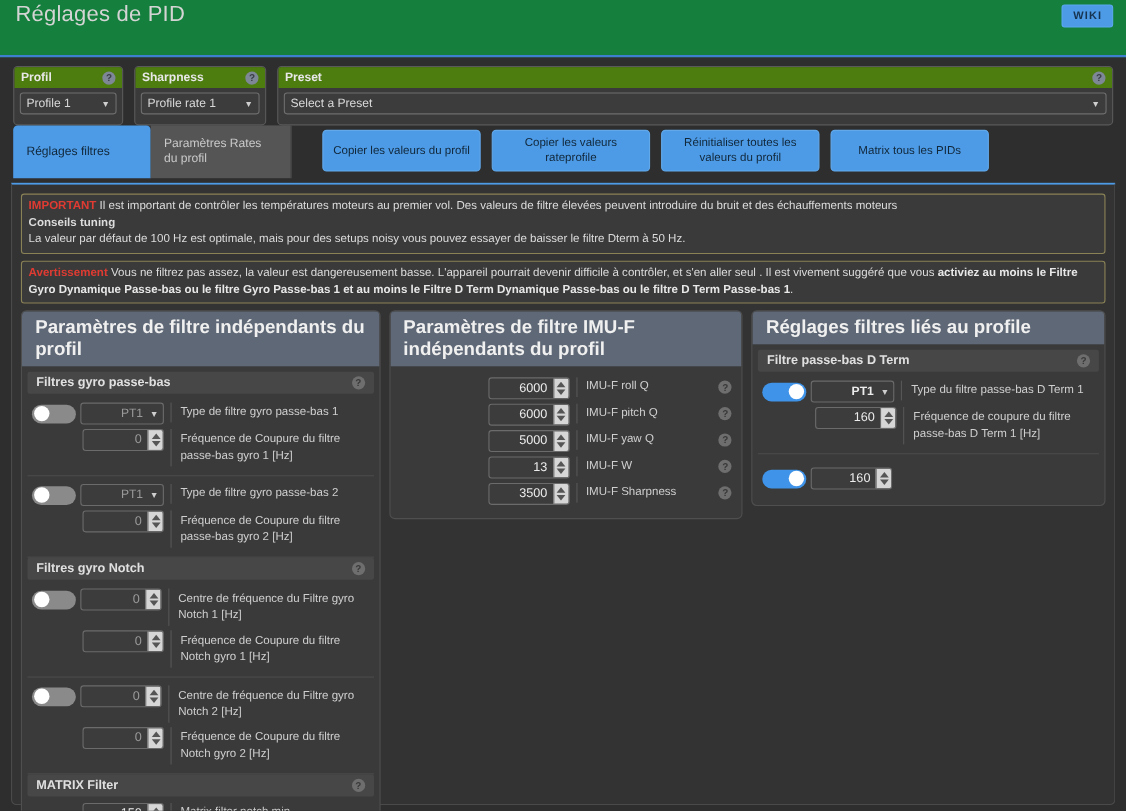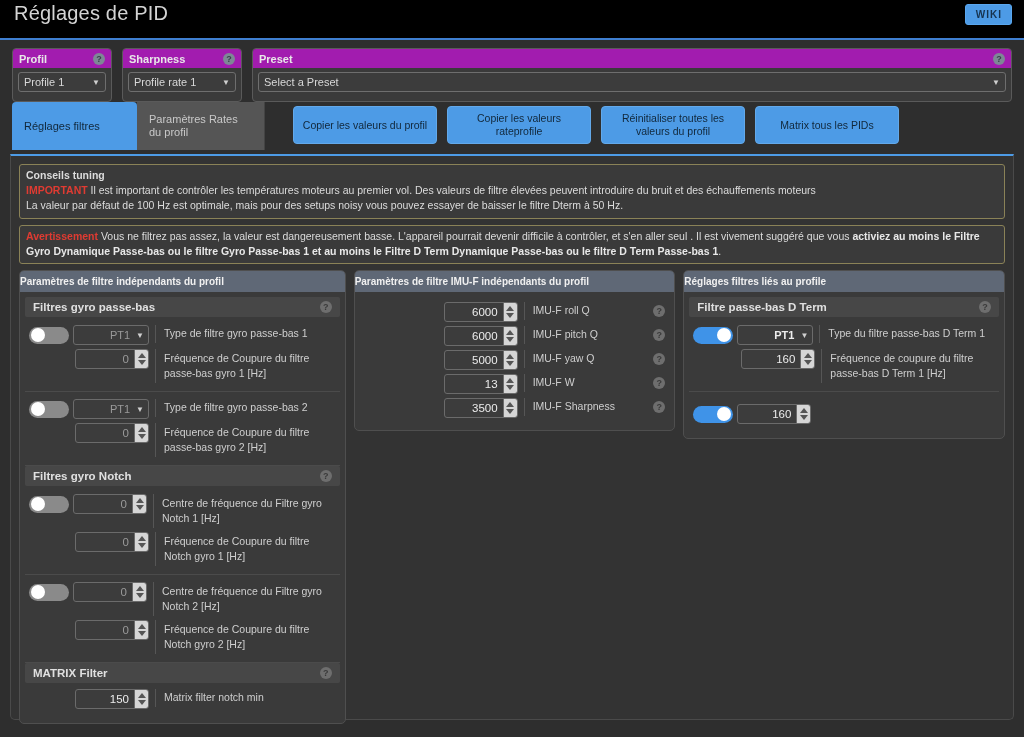--- a/index.html
+++ b/index.html
@@ -7,22 +7,22 @@
     margin: 0; padding: 0;
     width: 1024px; height: 737px;
     background: #2e2e2e;
     font-family: "Liberation Sans", sans-serif;
     overflow: hidden;
   }
 
   
   #topbar {
     position: relative;
-    height: 40px;
-    background: #000000;
+    height: 52px;
+    background: #15803d;
     border-bottom: 2px solid #3f7fd0;
     padding: 0 14px;
   }
   #page-title {
     position: absolute;
     left: 14px; top: 2px;
     font-size: 20px;
     color: #d4d4d4;
     font-weight: 400;
     letter-spacing: .2px;
@@ -52,21 +52,21 @@
     border: 1px solid #5a5a5a;
     border-radius: 4px;
     background: #3a3a3a;
     padding: 0;
     overflow: hidden;
   }
   .sel-group.g1 { width: 100px; }
   .sel-group.g2 { width: 120px; }
   .sel-group.g3 { flex: 1 1 auto; }
   .sel-head {
-    background: #a21caf;
+    background: #4d7c0f;
     color: #e8e8e8;
     font-size: 11px;
     font-weight: bold;
     padding: 3px 6px;
     display: flex;
     align-items: center;
     justify-content: space-between;
     height: 19px;
   }
   .sel-body { padding: 4px 5px 5px 5px; }
@@ -192,23 +192,23 @@
     border-radius: 5px;
     overflow: hidden;
   }
   .panel.col-left  { width: 330px; }
   .panel.col-mid   { width: 325px; }
   .panel.col-right { width: 325px; }
 
   .panel-title {
     background: #5f6876;
     color: #f0f0f0;
-    font-size: 10px;
+    font-size: 17px;
     font-weight: bold;
-    padding: 5px 0;
+    padding: 5px 12px;
   }
   .panel-inner { padding: 5px 5px 6px 5px; }
 
   .sub-head {
     background: #474747;
     color: #e0e0e0;
     font-size: 11.5px;
     font-weight: bold;
     padding: 4px 8px;
     display: flex;
@@ -385,24 +385,24 @@
     <div class="act-btn">Copier les valeurs du profil</div>
     <div class="act-btn">Copier les valeurs rateprofile</div>
     <div class="act-btn">Réinitialiser toutes les valeurs du profil</div>
     <div class="act-btn">Matrix tous les PIDs</div>
   </div>
 </div>
 
 <div id="content">
 
   <div class="note">
-    <div style="font-weight:bold">Conseils tuning</div>
     <div>
       <span class="red">IMPORTANT</span><span> Il est important de contrôler les températures moteurs au premier vol. Des valeurs de filtre élevées peuvent introduire du bruit et des échauffements moteurs</span>
     </div>
+    <div style="font-weight:bold">Conseils tuning</div>
     <div>La valeur par défaut de 100 Hz est optimale, mais pour des setups noisy vous pouvez essayer de baisser le filtre Dterm à 50 Hz.</div>
   </div>
 
   <div class="note">
     <div>
       <span class="red">Avertissement</span><span> Vous ne filtrez pas assez, la valeur est dangereusement basse. L'appareil pourrait devenir difficile à contrôler, et s'en aller seul . Il est vivement suggéré que vous </span><b>activiez au moins le Filtre Gyro Dynamique Passe-bas ou le filtre Gyro Passe-bas 1 et au moins le Filtre D Term Dynamique Passe-bas ou le filtre D Term Passe-bas 1</b><span>.</span>
     </div>
   </div>
 
   <div id="panels">

